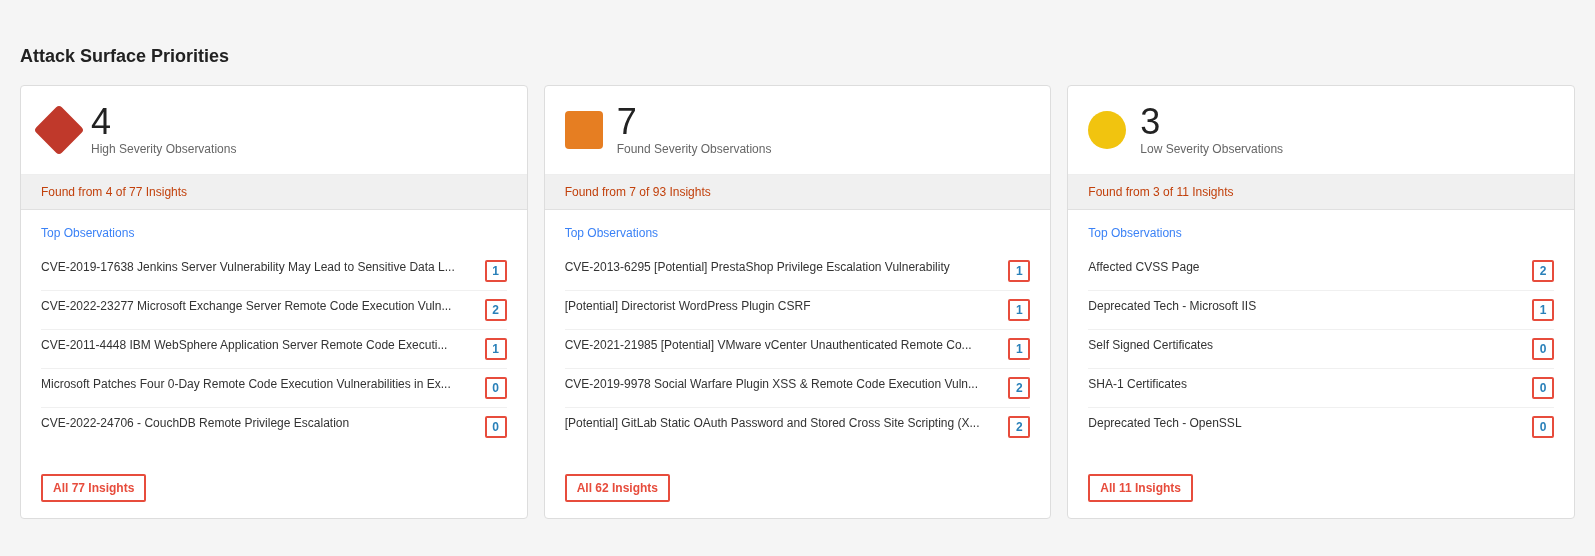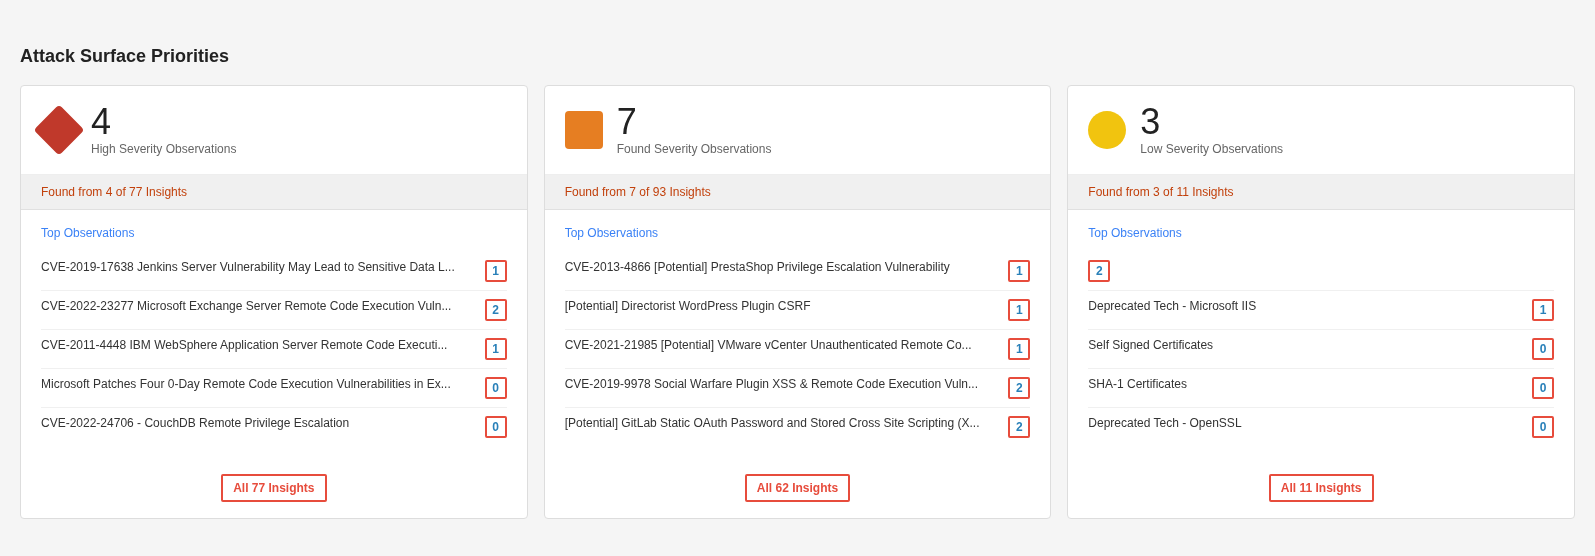--- a/index.html
+++ b/index.html
@@ -118,21 +118,20 @@
       font-size: 12px;
       font-weight: 600;
       flex-shrink: 0;
     }
     .obs-badge.blue {
       color: #2980b9;
       border-color: #e74c3c;
     }
     .card-footer {
       padding: 12px 20px 16px;
-      text-align: center;
     }
     .insights-link {
       display: inline-block;
       color: #e74c3c;
       font-size: 12px;
       font-weight: 600;
       border: 2px solid #e74c3c;
       padding: 5px 10px;
       border-radius: 2px;
       cursor: pointer;
@@ -187,21 +186,21 @@
         <div>
           <div class="severity-count">7</div>
           <div class="severity-label">Found Severity Observations</div>
         </div>
       </div>
       <div class="card-found-bar">Found from 7 of 93 Insights</div>
       <div class="card-body">
         <div class="section-label">Top Observations</div>
         <ul class="observation-list">
           <li class="observation-item">
-            <span class="obs-text">CVE-2013-4866 [Potential] PrestaShop Privilege Escalation Vulnerability</span>
+            <span class="obs-text">CVE-2013-6295 [Potential] PrestaShop Privilege Escalation Vulnerability</span>
             <span class="obs-badge blue">1</span>
           </li>
           <li class="observation-item">
             <span class="obs-text">[Potential] Directorist WordPress Plugin CSRF</span>
             <span class="obs-badge blue">1</span>
           </li>
           <li class="observation-item">
             <span class="obs-text">CVE-2021-21985 [Potential] VMware vCenter Unauthenticated Remote Co...</span>
             <span class="obs-badge blue">1</span>
           </li>
@@ -223,20 +222,21 @@
         <div>
           <div class="severity-count">3</div>
           <div class="severity-label">Low Severity Observations</div>
         </div>
       </div>
       <div class="card-found-bar">Found from 3 of 11 Insights</div>
       <div class="card-body">
         <div class="section-label">Top Observations</div>
         <ul class="observation-list">
           <li class="observation-item">
+            <span class="obs-text">Affected CVSS Page</span>
             <span class="obs-badge blue">2</span>
           </li>
           <li class="observation-item">
             <span class="obs-text">Deprecated Tech - Microsoft IIS</span>
             <span class="obs-badge blue">1</span>
           </li>
           <li class="observation-item">
             <span class="obs-text">Self Signed Certificates</span>
             <span class="obs-badge blue">0</span>
           </li>

